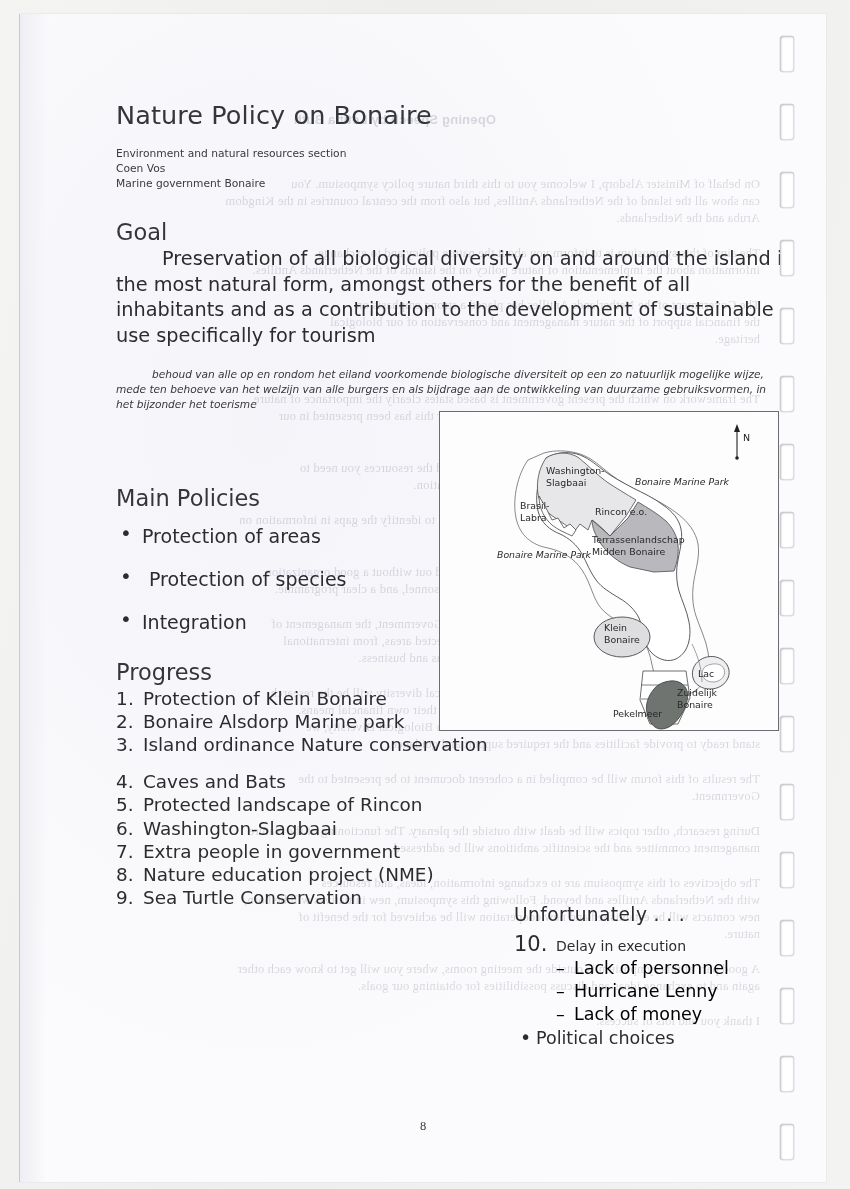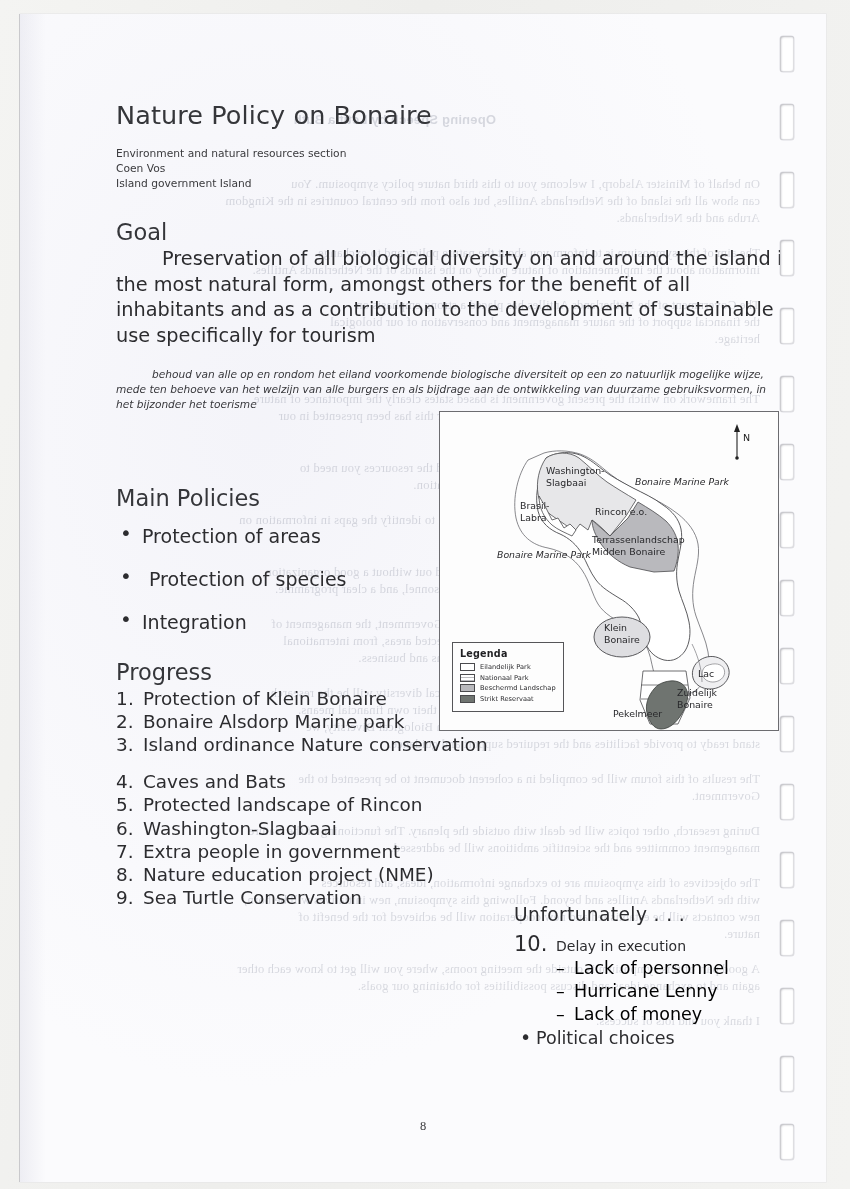--- a/index.html
+++ b/index.html
@@ -371,21 +371,21 @@
     <div class="bleed-line" style="left:66px;  top:1000px;">I thank you and lots of success.</div>
   </div>
 
   <div id="content">
 
     <h1 class="doc-title">Nature Policy on Bonaire</h1>
 
     <div class="byline">
       <div>Environment and natural resources section</div>
       <div>Coen Vos</div>
-      <div>Island government Island</div>
+      <div>Marine government Bonaire</div>
     </div>
 
     <div id="goal-block">
       <h2 class="section-heading">Goal</h2>
       <div class="goal-body"><span class="indent-first"></span><span>Preservation of all biological diversity on and around the island in the most natural form, amongst others  for the benefit of all inhabitants and as a contribution to the development of sustainable use specifically for tourism</span></div>
       <div class="goal-dutch"><span class="indent-first"></span><span>behoud van alle op en rondom het eiland voorkomende biologische diversiteit op een zo natuurlijk mogelijke wijze, mede ten behoeve van het welzijn van alle burgers en als bijdrage aan de ontwikkeling van duurzame gebruiksvormen, in het bijzonder het toerisme</span></div>
     </div>
 
     <div id="policies-block">
       <h2 class="section-heading">Main Policies</h2>
@@ -534,39 +534,20 @@
       <text class="map-lbl" x="164" y="231">Bonaire</text>
 
       <text class="map-lbl" x="258" y="265">Lac</text>
 
       <text class="map-lbl" x="237" y="284">Zuidelijk</text>
       <text class="map-lbl" x="237" y="296">Bonaire</text>
 
       <text class="map-lbl" x="173" y="305">Pekelmeer</text>
     </svg>
 
-    <div id="map-legend">
-      <div class="legend-title">Legenda</div>
-      <div class="legend-row">
-        <span class="legend-swatch sw-eilandelijk"></span>
-        <span class="legend-text">Eilandelijk Park</span>
-      </div>
-      <div class="legend-row">
-        <span class="legend-swatch sw-nationaal"></span>
-        <span class="legend-text">Nationaal Park</span>
-      </div>
-      <div class="legend-row">
-        <span class="legend-swatch sw-beschermd"></span>
-        <span class="legend-text">Beschermd Landschap</span>
-      </div>
-      <div class="legend-row">
-        <span class="legend-swatch sw-strikt"></span>
-        <span class="legend-text">Strikt Reservaat</span>
-      </div>
-    </div>
   </div>
 
   <div id="page-number">8</div>
 
   <div id="binding-holes">
     <div class="punch-hole" style="top:22px;"></div>
     <div class="punch-hole" style="top:90px;"></div>
     <div class="punch-hole" style="top:158px;"></div>
     <div class="punch-hole" style="top:226px;"></div>
     <div class="punch-hole" style="top:294px;"></div>

